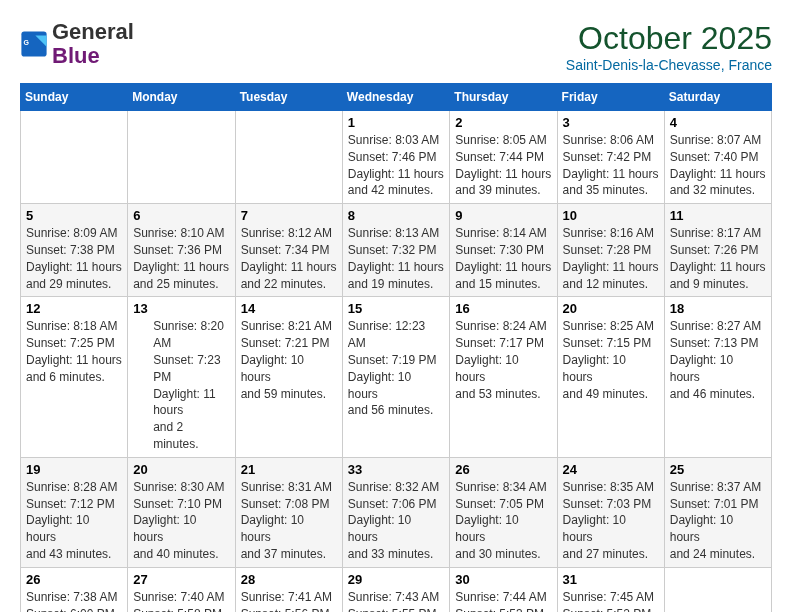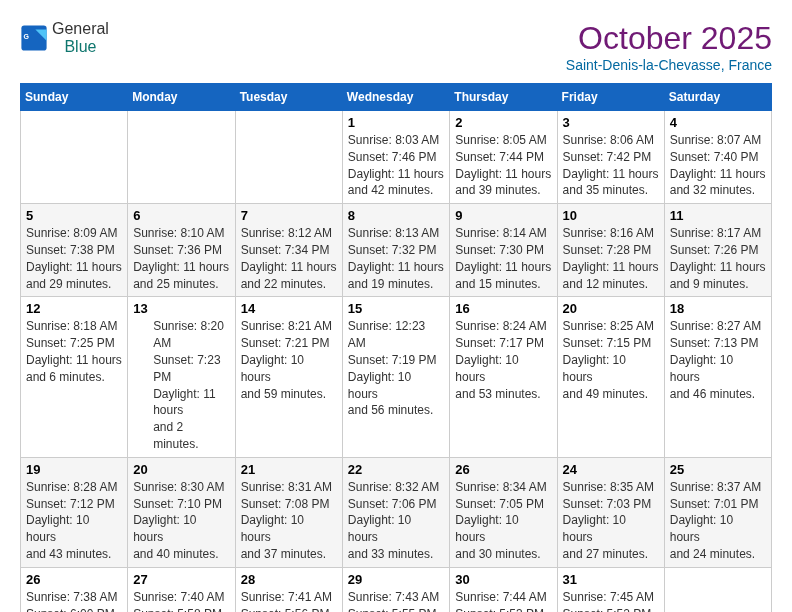--- a/index.html
+++ b/index.html
@@ -15,38 +15,37 @@
       justify-content: space-between;
       align-items: flex-start;
       margin-bottom: 10px;
     }
     .logo {
       display: flex;
       align-items: center;
       gap: 4px;
     }
     .logo-text {
-      font-size: 16px;
-      font-weight: normal;
+      font-size: 22px;
+      font-weight: bold;
       line-height: 1.1;
-      text-align: center;
     }
     .logo-general { color: #333; }
-    .logo-blue { color: #0f766e; }
+    .logo-blue { color: #701a75; }
     .logo-icon {
       width: 28px;
       height: 28px;
     }
     .title-area {
       text-align: right;
     }
     .month-title {
       font-size: 32px;
       font-weight: normal;
-      color: #701a75;
+      color: #14532d;
     }
     .location-title {
       font-size: 14px;
       color: #0369a1;
     }
     table {
       width: 100%;
       border-collapse: collapse;
       font-size: 11px;
       padding-left: 48px;
@@ -281,21 +280,21 @@
 and 40 minutes.</div>
         </td>
         <td>
           <span class="day-number">21</span>
           <div class="day-info" style="white-space: pre-line;">Sunrise: 8:31 AM
 Sunset: 7:08 PM
 Daylight: 10 hours
 and 37 minutes.</div>
         </td>
         <td>
-          <span class="day-number">22</span>
+          <span class="day-number">33</span>
           <div class="day-info" style="white-space: pre-line;">Sunrise: 8:32 AM
 Sunset: 7:06 PM
 Daylight: 10 hours
 and 33 minutes.</div>
         </td>
         <td>
           <span class="day-number">26</span>
           <div class="day-info" style="white-space: pre-line;">Sunrise: 8:34 AM
 Sunset: 7:05 PM
 Daylight: 10 hours

